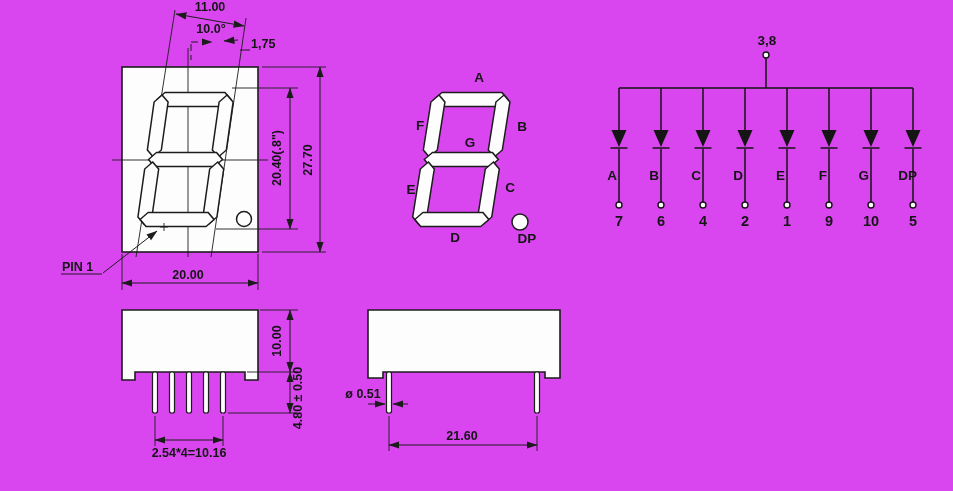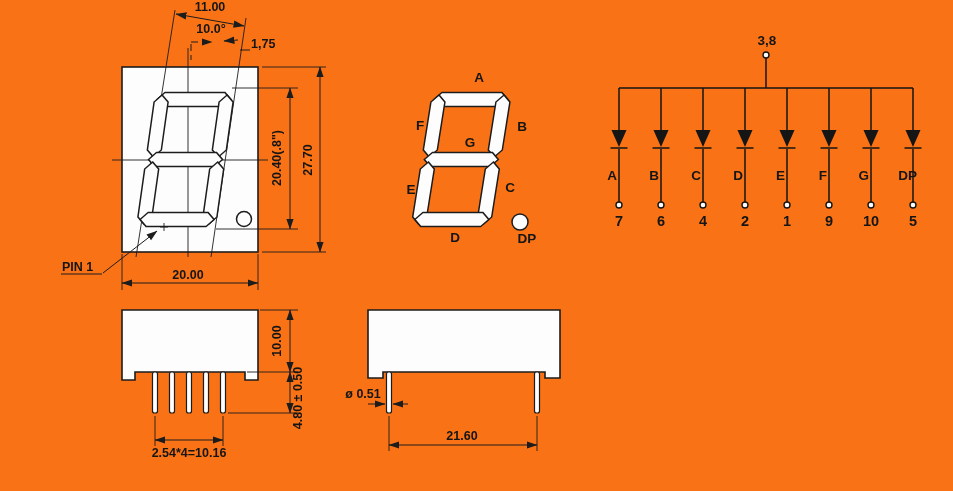--- a/index.html
+++ b/index.html
@@ -1,19 +1,19 @@
 <!DOCTYPE html>
 <html><head>
 <meta charset="utf-8">
 <style>
   html,body{margin:0;padding:0;background:#ffffff;}
   .sheet{
     position:relative;
     width:953px;height:491px;
-    background:#f97316;
+    background:#d946ef;
     font-family:"Liberation Sans", sans-serif;
     overflow:hidden;
   }
   svg{display:block;}
   .body-outline{stroke:#1c1c1c;stroke-width:1.6;fill:#fdfdfd;}
   .seg{stroke:#1c1c1c;stroke-width:1.5;fill:#fdfdfd;stroke-linejoin:miter;}
   .dim{stroke:#1c1c1c;stroke-width:1;fill:none;}
   .ext{stroke:#1c1c1c;stroke-width:0.9;fill:none;}
   .dash{stroke:#1c1c1c;stroke-width:1;fill:none;stroke-dasharray:7 4;}
   .sch{stroke:#151515;stroke-width:1.5;fill:none;}

